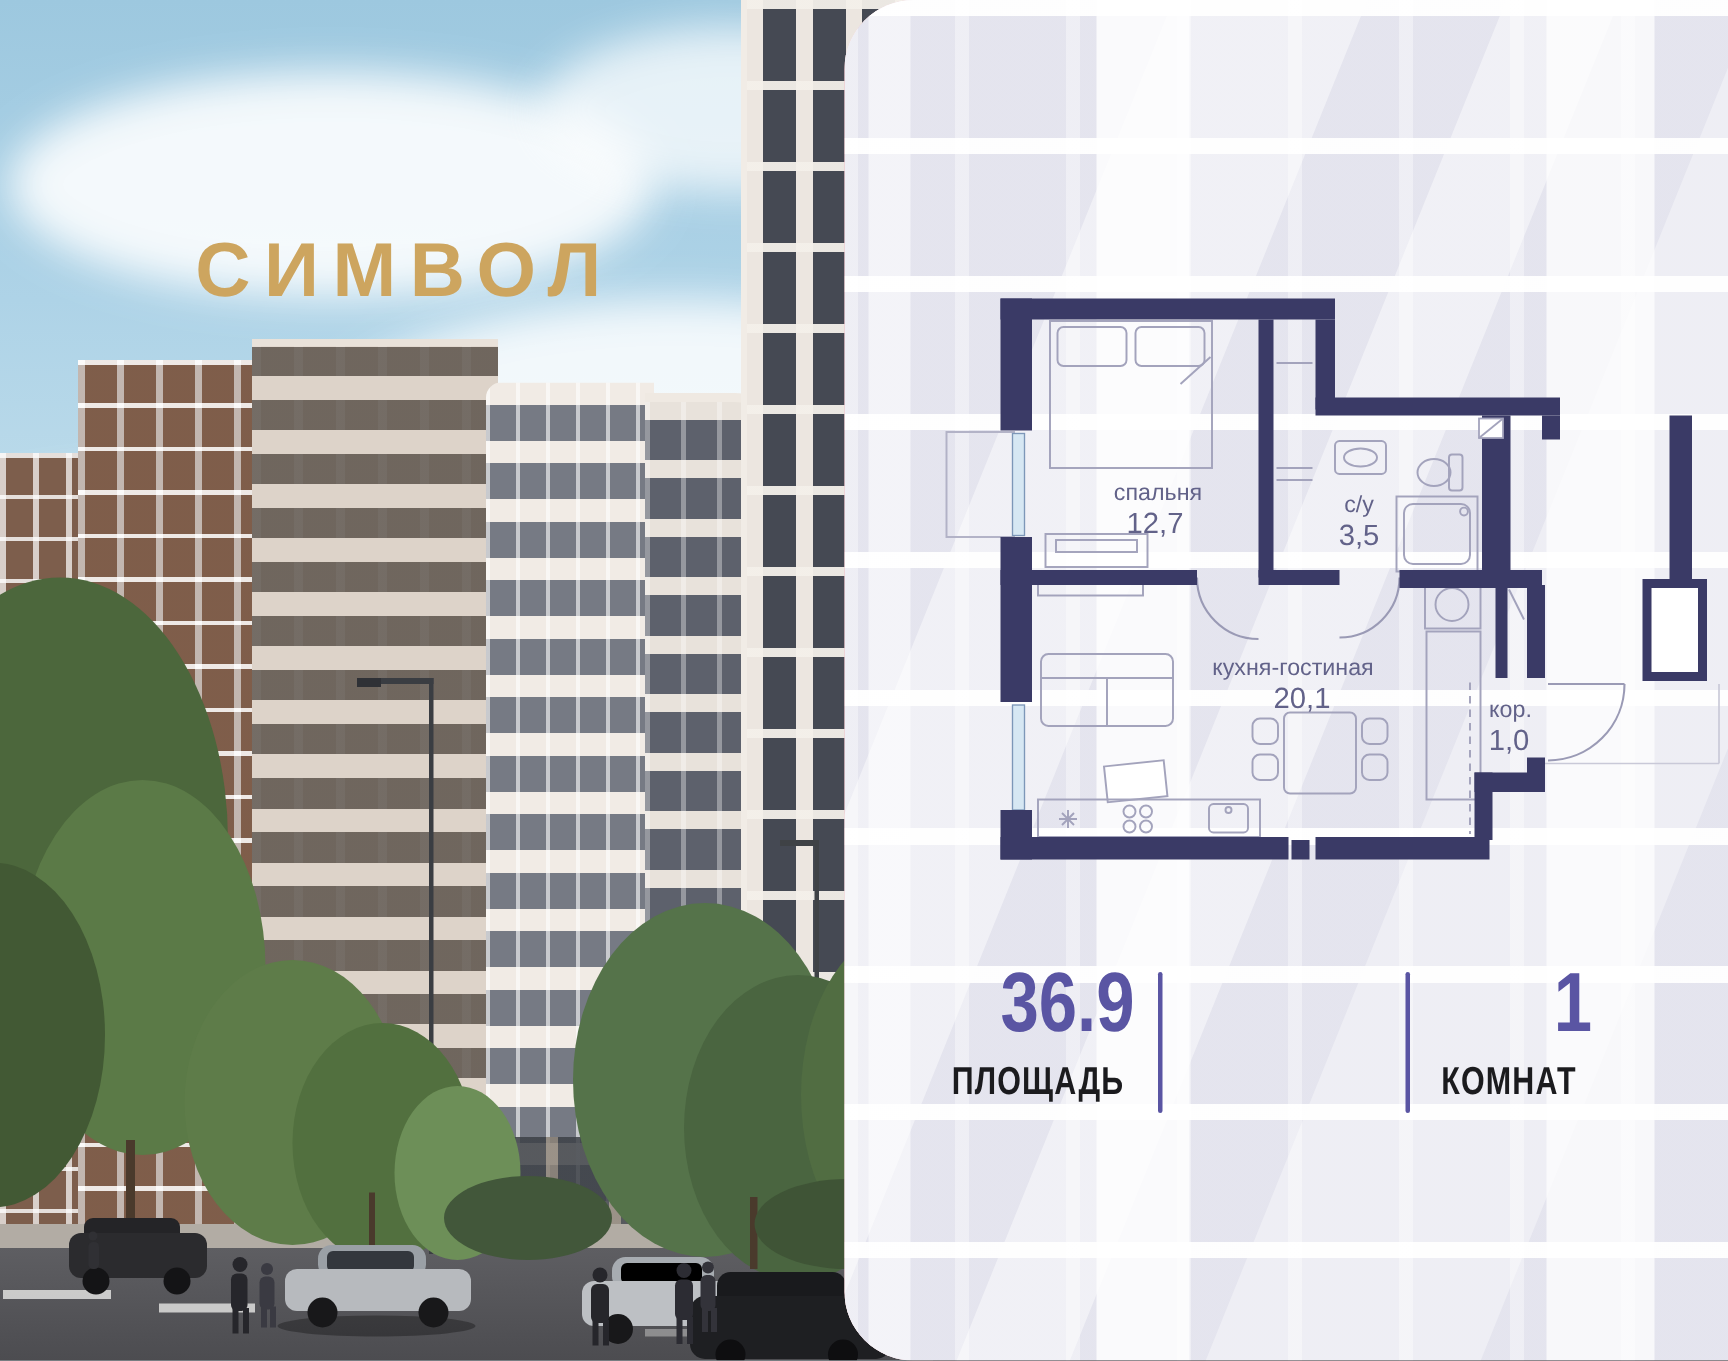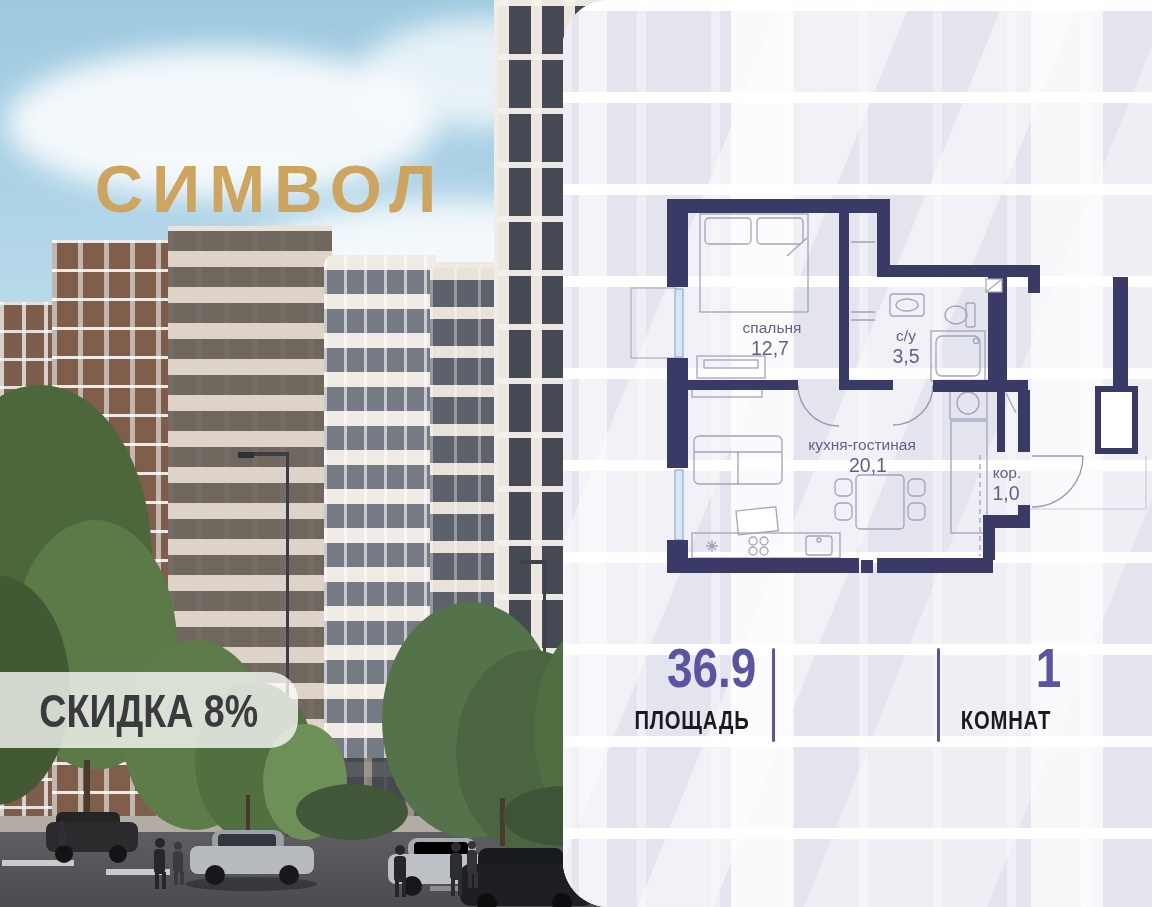--- a/index.html
+++ b/index.html
@@ -43,21 +43,21 @@
   .storefront { position:absolute; left:330px; top:758px; width:292px; height:104px;
     background:repeating-linear-gradient(90deg,#3c4046 0 34px,#8b8277 34px 42px); opacity:.85; }
 
   .sidewalk { position:absolute; left:0; top:816px; width:622px; height:20px; background:#b2aca4; }
   .road { position:absolute; left:0; top:832px; width:622px; height:75px;
     background:linear-gradient(180deg,#5e5e62,#4c4c50); }
 
   .street-svg { position:absolute; left:0; top:0; width:622px; height:907px; }
 
   .logo { position:absolute; left:0; top:150px; width:540px; text-align:center;
-    font-size:67px; font-weight:700; letter-spacing:9px; color:#cda55f; z-index:5; }
+    font-size:51px; font-weight:700; letter-spacing:9px; color:#cda55f; z-index:5; }
 
   .badge { position:absolute; left:0; top:672px; width:298px; height:76px;
     background:rgba(252,252,251,.78); border-radius:0 28px 28px 0;
     display:flex; align-items:center; justify-content:center; z-index:6; }
   .badge-text { font-size:47px; font-weight:700; color:#3b3b3d;
     transform:scaleX(.8); white-space:nowrap; }
 
   
   .panel { position:absolute; left:563px; top:0; width:589px; height:907px;
     border-radius:46px 0 0 46px; overflow:hidden; background:#fca5a5; z-index:10; }
@@ -213,23 +213,20 @@
         </g>
         <g fill="#303034">
           <circle cx="62" cy="824" r="3"></circle>
             <rect x="59" y="828" width="7" height="18" rx="3"></rect>
         </g>
       </g>
     </svg>
 
     <div class="logo">СИМВОЛ</div>
 
-    <div class="badge">
-      <span class="badge-text">СКИДКА 8%</span>
-    </div>
   </div>
 
   <div class="panel">
     <div class="facade"></div>
     <div class="pillar p1"></div>
     <div class="pillar p2"></div>
     <div class="pillar p3"></div>
     <div class="streak s1"></div>
     <div class="streak s2"></div>
     <div class="streak s3"></div>

